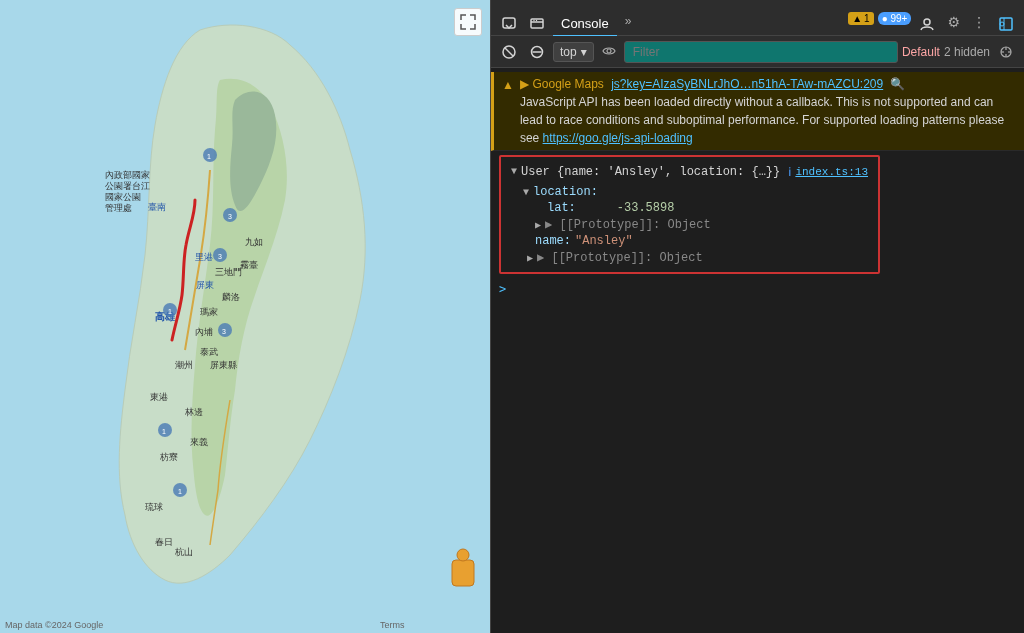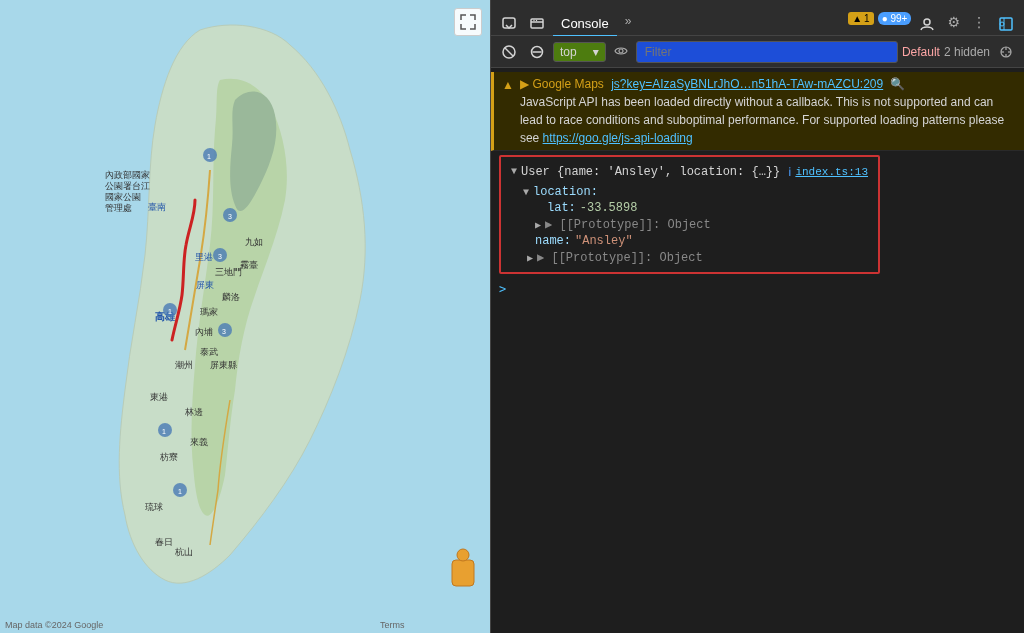--- a/index.html
+++ b/index.html
@@ -137,35 +137,35 @@
       display: flex;
       align-items: center;
       background: #2d2d2d;
       border-bottom: 1px solid #444;
       padding: 2px 6px;
       height: 32px;
       gap: 4px;
     }
 
     .top-selector {
-      background: #4d7c0f;
+      background: #404040;
       border: 1px solid #555;
       color: #d4d4d4;
       font-size: 12px;
       padding: 2px 6px;
       border-radius: 3px;
       display: flex;
       align-items: center;
-      gap: 16px;
+      gap: 4px;
       cursor: pointer;
     }
 
     .filter-input {
       flex: 1;
-      background: #1d4ed8;
+      background: #0f766e;
       border: 1px solid #555;
       color: #d4d4d4;
       font-size: 12px;
       padding: 3px 8px;
       border-radius: 3px;
       outline: none;
     }
 
     .default-label {
       font-size: 12px;
@@ -277,20 +277,21 @@
       gap: 4px;
       padding: 1px 0;
     }
 
     .obj-key {
       color: #9cdcfe;
     }
 
     .obj-val-num {
       color: #b5cea8;
+      margin-left: 37px;
     }
 
     .obj-val-str {
       color: #ce9178;
     }
 
     .obj-proto {
       color: #888;
       text-align: center;
     }

